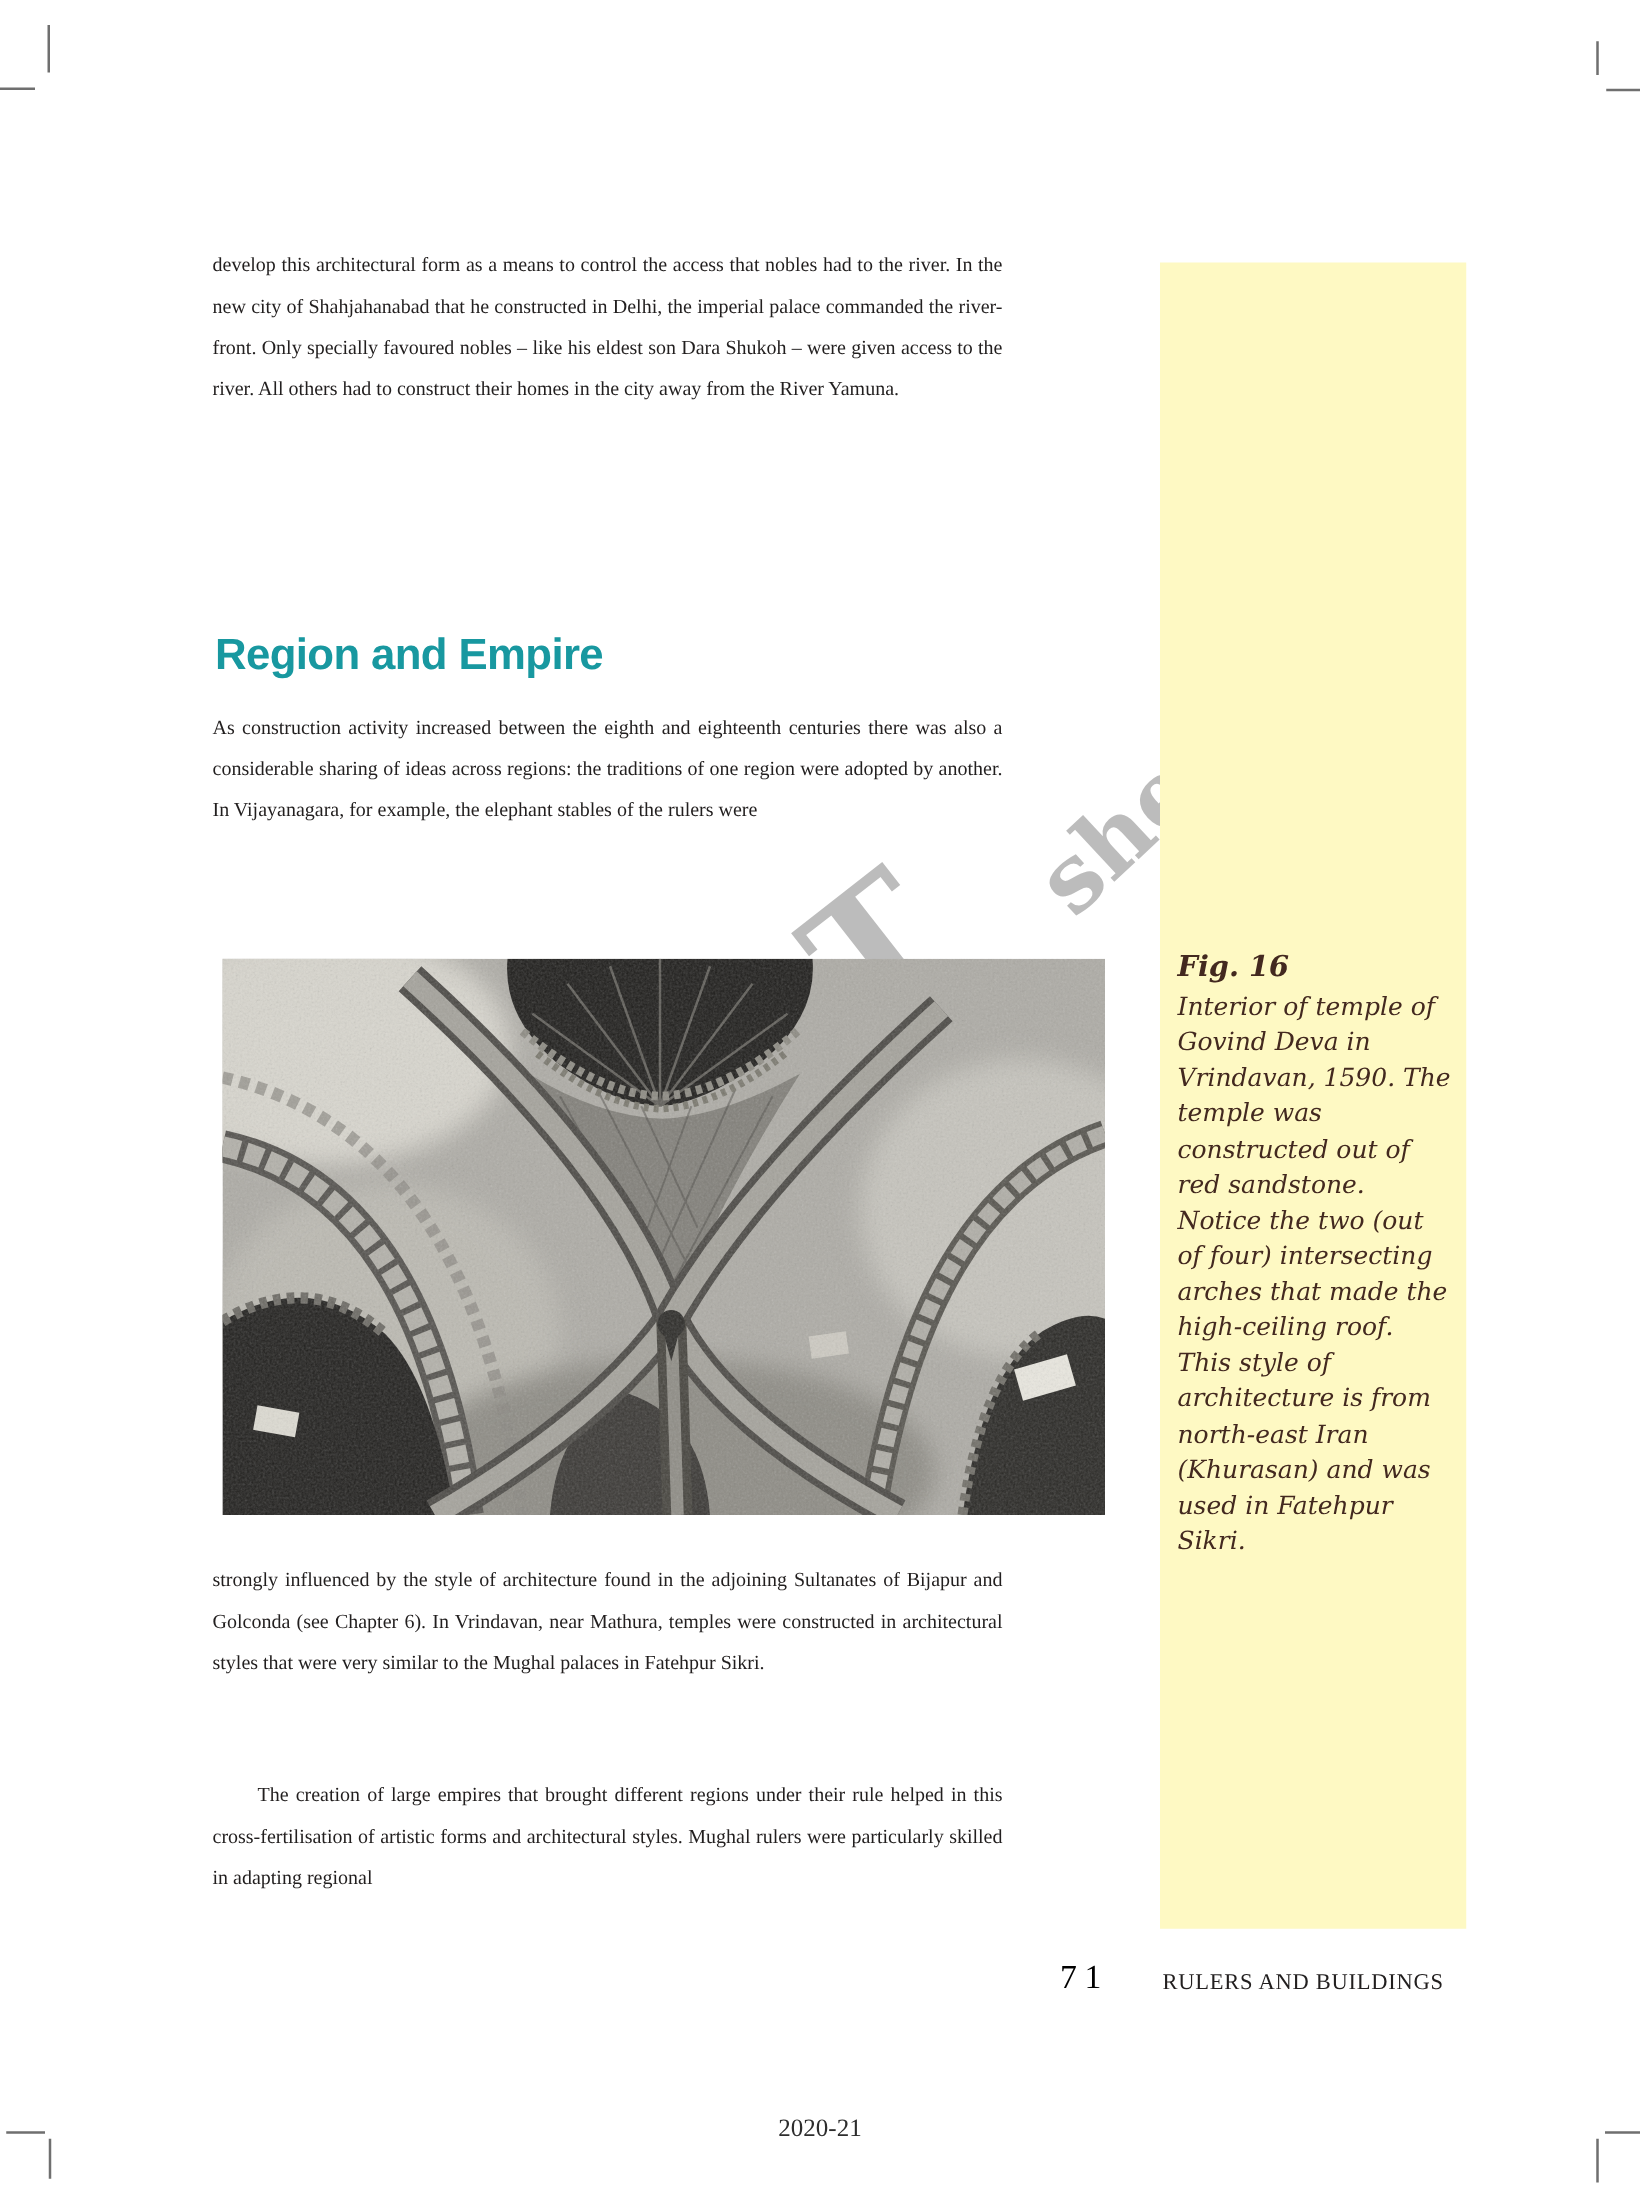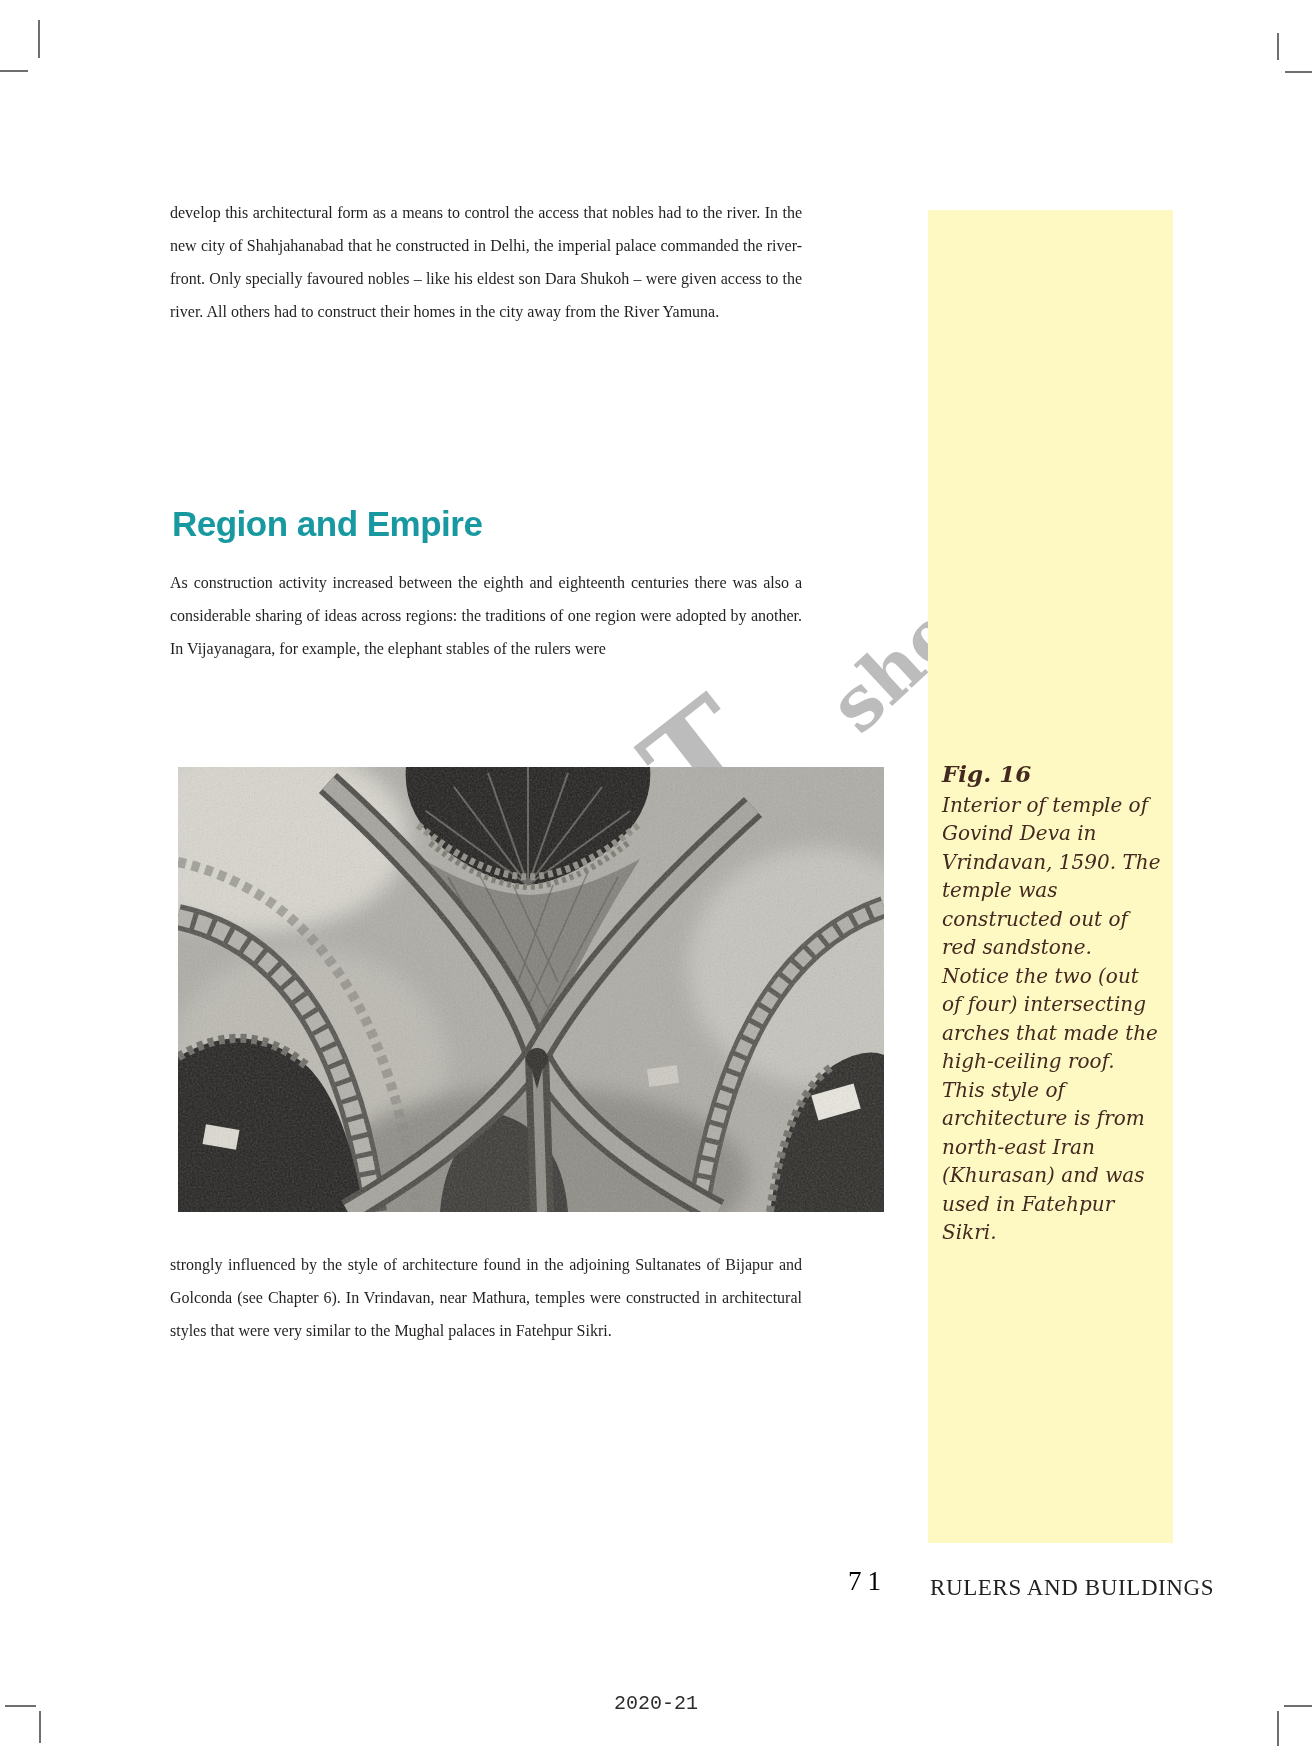--- a/index.html
+++ b/index.html
@@ -47,26 +47,26 @@
   .wm-ring{
     position:absolute; left:1002px; top:650px; width:88px; height:88px;
     border:15px solid rgba(110,110,110,0.14); border-radius:50%;
   }
   
   .page-number {
     position:absolute; left:848px; top:1566px; font-size:27px;
     letter-spacing:6px; color:#000000;
   }
   .running-head {
-    position:absolute; left:930px; top:1575px; font-size:23px;
+    position:absolute; left:930px; top:1575px; font-size:18px;
     letter-spacing:0.6px; color:#221f1f;
   }
   .edition {
     position:absolute; left:0; top:1692px; width:1312px; text-align:center;
-    font-family:Liberation Mono, monospace; font-size:20px; color:#2d2d2d;
+    font-family:Liberation Serif, serif; font-size:20px; color:#2d2d2d;
   }
 </style>
 </head>
 <body>
 
 <div class="page">
 
   <div class="crop" style="left:38px; top:20px; width:1.5px; height:38px;"></div>
   <div class="crop" style="left:0;    top:70px; width:28px;  height:1.5px;"></div>
   <div class="crop" style="left:1277px; top:33px; width:1.5px; height:27px;"></div>
@@ -77,20 +77,21 @@
   <div class="crop" style="left:1277px; top:1711px; width:1.5px; height:35px;"></div>
 
   <span class="wm wm-t">T</span>
   <span class="wm wm-shed">shed</span>
   <span class="wm-ring"></span>
 
   <p id="p1" class="para">develop this architectural form as a means to control the access that nobles had to the river. In the new city of Shahjahanabad that he constructed in Delhi, the imperial palace commanded the river-front. Only specially favoured nobles – like his eldest son Dara Shukoh – were given access to the river. All others had to construct their homes in the city away from the River Yamuna.</p>
   <h2 class="heading">Region and Empire</h2>
   <p id="p2" class="para">As construction activity increased between the eighth and eighteenth centuries there was also a considerable sharing of ideas across regions: the traditions of one region were adopted by another. In Vijayanagara, for example, the elephant stables of the rulers were</p>
   <p id="p3" class="para">strongly influenced by the style of architecture found in the adjoining Sultanates of Bijapur and Golconda (see Chapter 6). In Vrindavan, near Mathura, temples were constructed in architectural styles that were very similar to the Mughal palaces in Fatehpur Sikri.</p>
+  <p id="p4" class="para">The creation of large empires that brought different regions under their rule helped in this cross-fertilisation of artistic forms and architectural styles. Mughal rulers were particularly skilled in adapting regional</p>
 
   <div class="photo">
     <svg viewBox="0 0 706 445" preserveAspectRatio="none" xmlns="http://www.w3.org/2000/svg">
       <defs>
         <filter id="soft" x="-40%" y="-40%" width="180%" height="180%">
           <feGaussianBlur stdDeviation="10"></feGaussianBlur>
         </filter>
         <filter id="grain">
           <feTurbulence type="fractalNoise" baseFrequency="0.55" numOctaves="3" seed="7"></feTurbulence>
           <feColorMatrix type="saturate" values="0"></feColorMatrix>

